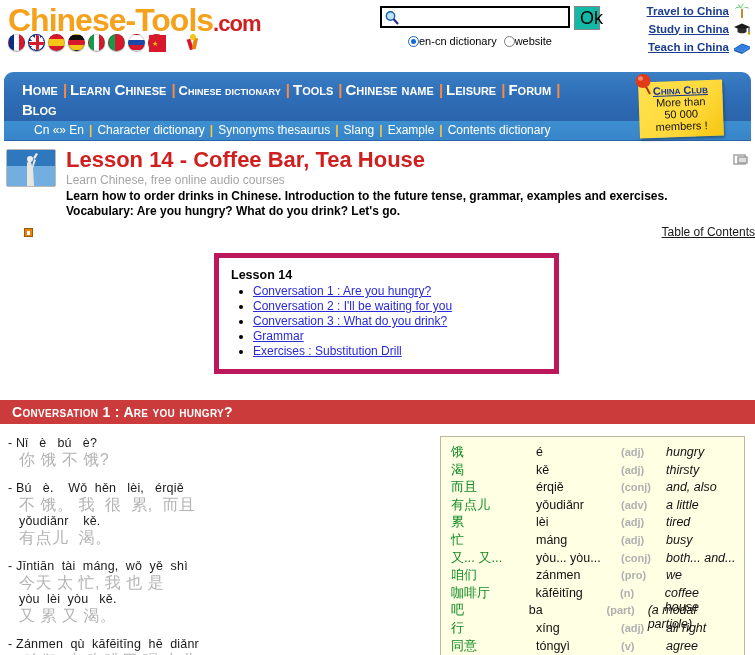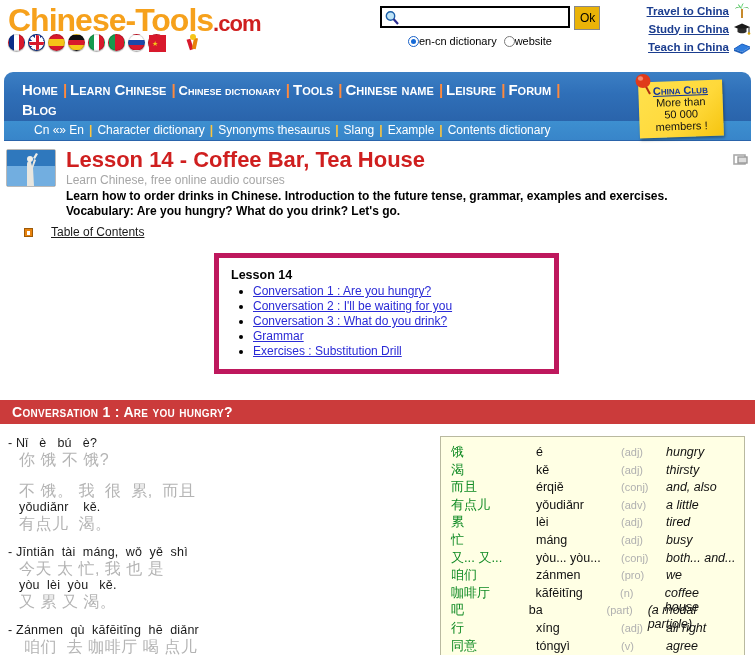--- a/index.html
+++ b/index.html
@@ -28,21 +28,21 @@
   #search-wrap { position:absolute; left:380px; top:6px; width:210px; }
   #search-row { display:flex; align-items:flex-start; }
   #search-input {
     width:190px; height:22px; border:2px solid #000; background:#fff;
     font-family:"Liberation Sans", sans-serif; font-size:12px;
     padding:0 3px 0 20px; outline:none;
   }
   #search-icon-box { position:absolute; left:4px; top:4px; width:16px; height:16px; }
   #ok-button {
     margin-left:4px; height:24px; min-width:26px; padding:0 5px;
-    border:1px solid #888; background:#eab308; font-size:12px;
+    border:1px solid #888; background:#14b8a6; font-size:18px;
     font-family:"Liberation Sans", sans-serif; cursor:pointer; color:#000;
   }
   #radio-row { margin-top:5px; display:flex; align-items:center; gap:0; font-size:11px; padding-left:28px; }
   .radio { width:11px; height:11px; border-radius:50%; border:1px solid #7a7a7a; background:#fff; display:inline-block; position:relative; }
   .radio.checked { border:1px solid #1a62c8; background:#fff; }
   .radio.checked::after { content:""; position:absolute; left:2px; top:2px; width:5px; height:5px; border-radius:50%; background:#1569d6; }
 
   
   #toplinks { position:absolute; right:4px; top:2px; text-align:right; }
   .toplink-row { display:flex; align-items:center; justify-content:flex-end; height:17px; margin-bottom:1px; }
@@ -85,21 +85,21 @@
   #lesson { position:relative; padding:6px 0 0 0; }
   #lesson-thumb {
     position:absolute; left:6px; top:8px; width:50px; height:38px;
     border:1px solid #b9b9b9; background:linear-gradient(to bottom,#2a6fb5 0%,#5ca0dc 55%,#8fc2ea 100%);
     border-radius:2px; overflow:hidden;
   }
   #lesson-body { margin-left:66px; padding-right:34px; }
   #lesson-title { color:#cf1f1f; font-size:22px; font-weight:bold; margin:0 0 1px 0; line-height:25px; }
   #lesson-sub { color:#a6a6a6; font-size:12px; margin-bottom:2px; }
   #lesson-desc { font-size:12px; font-weight:bold; line-height:15px; }
-  #toc-row { margin:6px 0 0 24px; display:flex; align-items:center; gap:18px; }
+  #toc-row { margin:6px 0 0 24px; display:flex; align-items:center; gap:7px;justify-content:space-between; }
   #toc-bullet { width:9px; height:9px; background:#e8820c; border:1px solid #9c5a08; display:inline-block; position:relative; }
   #toc-bullet::after { content:""; position:absolute; left:2px; top:2px; width:3px; height:4px; background:#fff; }
   #toc-link { color:#1a1a1a; text-decoration:underline; font-size:12px; cursor:pointer; }
   #print-icon { position:absolute; right:6px; top:10px; width:16px; height:16px; }
 
   
   #contents-box {
     margin:14px 0 0 214px; width:345px; border:5px solid #be185d;
     background:#fff; padding:10px 12px 10px 12px;
   }
@@ -121,21 +121,21 @@
   .d-cn { font-size:16px; color:#b4b4b4; white-space:pre; letter-spacing:.5px; line-height:19px; }
   .d-dash { color:#1a1a1a; }
 
   #vocab-col { width:305px; }
   #vocab-box {
     border:1px solid #b9b9a0; background:#ffffe4; padding:6px 8px 6px 10px;
   }
   .v-row { display:flex; align-items:baseline; height:17.6px; }
   .v-cn { width:85px; color:#0f8a23; font-size:13px; white-space:pre; }
   .v-py { width:85px; color:#111; font-size:12.5px; }
-  .v-pos { width:45px; color:#b0b0b0; font-size:11px; }
+  .v-pos { width:45px; color:#b0b0b0; font-size:11px;font-weight:bold; }
   .v-en { color:#111; font-size:12.5px; font-style:italic; }
 </style>
 </head>
 <body>
 
 <div id="header">
 
   <div id="logo">
     <span class="orange">Chinese-Tools</span><span class="red">.com</span>
   </div>
@@ -300,20 +300,21 @@
 <div id="conv-bar">Conversation 1 : Are you hungry?</div>
 
 <div id="conv-area">
 
   <div id="dialog-col">
     <div class="d-line">
       <div class="d-py"><span class="d-dash">-</span> <span>Nǐ   è   bú   è?</span></div>
       <div class="d-cn" style="padding-left:11px">你 饿 不 饿?</div>
     </div>
     <div class="d-line" style="margin-top:12px">
+      <div class="d-py"><span class="d-dash">-</span> <span>Bú   è.    Wǒ  hěn   lèi,   érqiě</span></div>
       <div class="d-cn" style="padding-left:11px">不 饿。 我  很  累,  而且</div>
       <div class="d-py" style="padding-left:11px">yǒudiǎnr    kě.</div>
       <div class="d-cn" style="padding-left:11px">有点儿  渴。</div>
     </div>
     <div class="d-line" style="margin-top:12px">
       <div class="d-py"><span class="d-dash">-</span> <span>Jīntiān  tài  máng,  wǒ  yě  shì</span></div>
       <div class="d-cn" style="padding-left:11px">今天 太 忙, 我 也 是</div>
       <div class="d-py" style="padding-left:11px">yòu  lèi  yòu   kě.</div>
       <div class="d-cn" style="padding-left:11px">又 累 又 渴。</div>
     </div>

